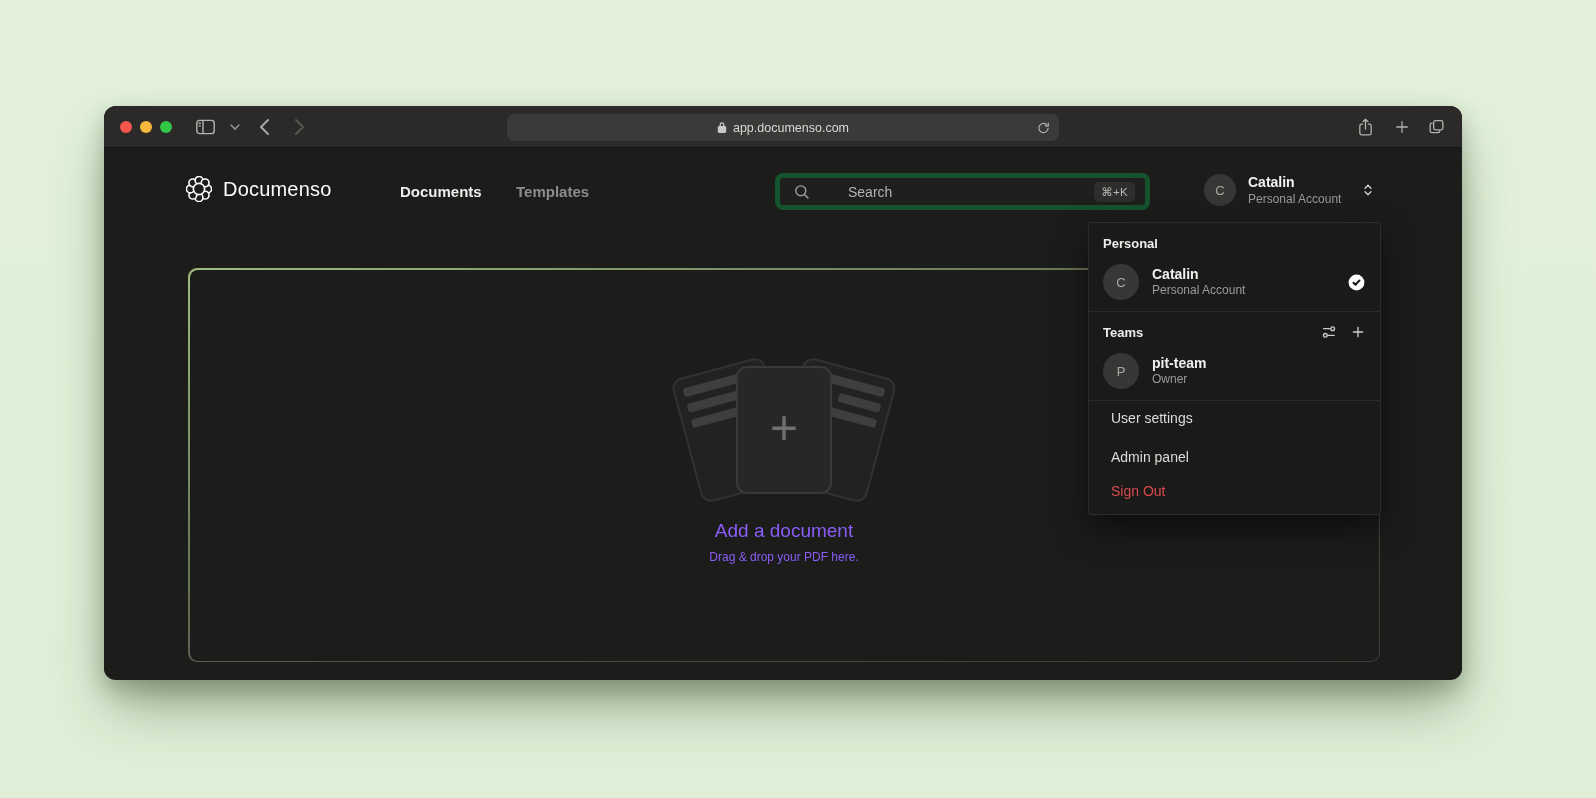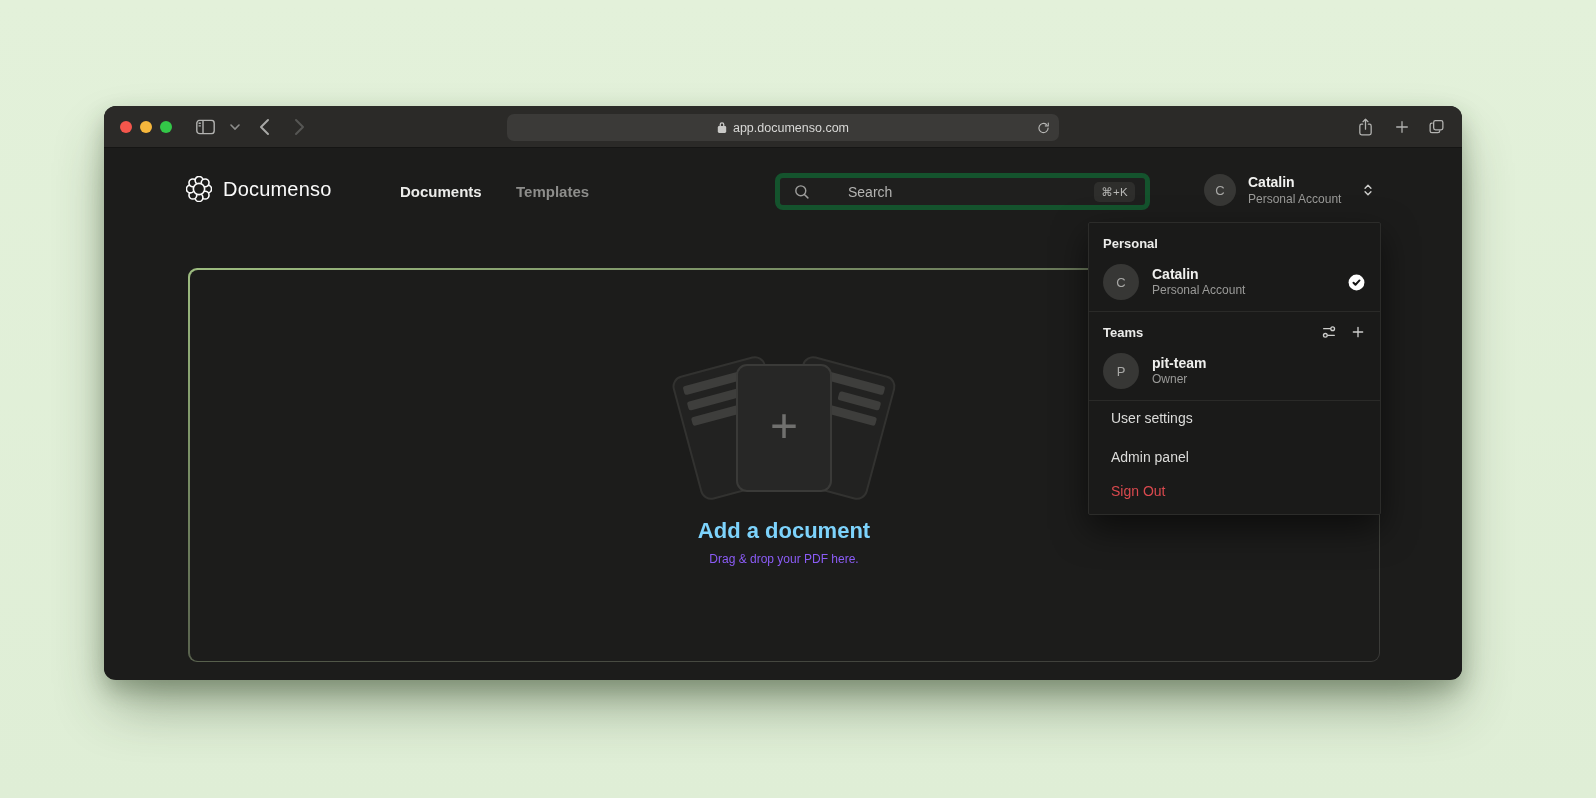--- a/index.html
+++ b/index.html
@@ -62,21 +62,21 @@
   .card.side { background:#222221; border:2px solid #323230; }
   .card.left  { transform:translateX(-51px) rotate(-15deg); }
   .card.right { transform:translateX(51px) rotate(15deg); }
   .card.center{ background:#272726; border:2px solid #3a3a38; z-index:2;
                 display:flex; align-items:center; justify-content:center; }
   .plus-glyph { font-size:48px; font-weight:100; color:#70706e; line-height:1; margin-top:-4px; }
   .bars { padding:9px 8px; display:flex; flex-direction:column; gap:7px; }
   .bar { height:9px; border-radius:2.5px; background:#3e3e3c; }
   .card.left  .bar:nth-child(1){width:100%;} .card.left .bar:nth-child(2){width:94%;} .card.left .bar:nth-child(3){width:100%;}
   .card.right .bar:nth-child(1){width:100%;} .card.right .bar:nth-child(2){width:56%; align-self:flex-end;} .card.right .bar:nth-child(3){width:88%; align-self:flex-end;}
-  .dz-title { font-size:22px; font-weight:700; color:#7dd3fc; margin-bottom:8px; }
+  .dz-title { font-size:19px; font-weight:400; color:#8b5cf6; margin-bottom:8px; }
   .dz-sub { font-size:12px; color:#8b5cf6; }
 
   
   .menu-panel { position:absolute; left:984px; top:74px; width:293px; background:#1a1a19;
                 border:1px solid #2c2c2a; border-radius:2px; z-index:10;
                 box-shadow:0 14px 34px rgba(0,0,0,.55); padding-bottom:6px; }
   .menu-label { font-size:13px; font-weight:700; color:#ececea; padding:13px 14px 9px; }
   .menu-row { display:flex; align-items:center; gap:13px; padding:4px 14px 11px; cursor:pointer; }
   .row-name { font-size:14px; font-weight:700; color:#f0f0ee; line-height:1.3; }
   .row-meta { font-size:12px; color:#9a9a98; line-height:1.3; }

